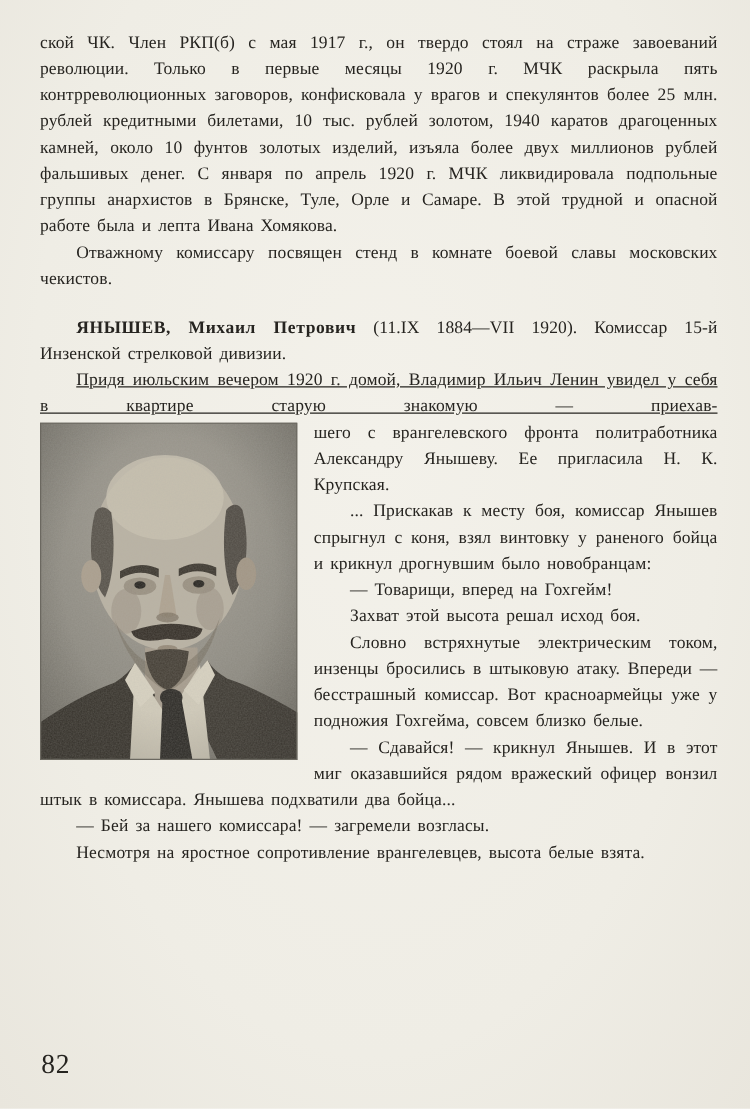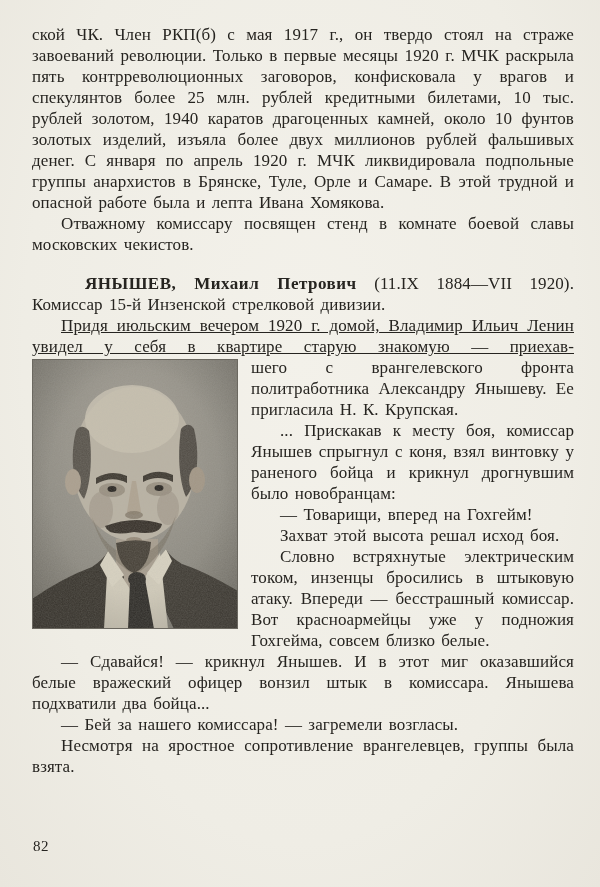--- a/index.html
+++ b/index.html
@@ -5,37 +5,37 @@
   html,body { margin:0; padding:0; }
   body {
     width:600px; height:887px;
     background: radial-gradient(ellipse at 50% 40%, #f3f1ea 0%, #efede5 65%, #e9e6dd 100%);
     font-family:"Liberation Serif","DejaVu Serif",serif;
     color:#262420;
   }
   .page { position:absolute; inset:0; width:600px; height:887px; overflow:hidden; }
   .text-column {
     position:absolute; left:32px; top:24px; width:542px;
-    font-size:17px; line-height:21px;
+    font-size:14px; line-height:21px;
     text-align:justify;
     word-spacing:2px; letter-spacing:0.1px;
   }
   .para { margin:0; }
   .ind { text-indent:29px; }
   .hdr { margin-top:18px; }
-  .hdr b { letter-spacing:0.5px;margin-left:24px; }
+  .hdr b { letter-spacing:0.5px; }
   .jl { text-align-last: justify; text-decoration: underline; }
   .portrait-float {
     float:left; width:206px; height:270px;
     margin:2px 13px 15px 0;
   }
   .portrait-float svg { display:block; width:206px; height:270px; }
   .pagenum {
     position:absolute; left:33px; top:838px;
-    font-size:15px; letter-spacing:0.5px;
+    font-size:22px; letter-spacing:0.5px;
   }
 </style>
 </head>
 <body>
 
 <div class="page">
   <div class="text-column">
 
     <p class="para">ской ЧК. Член РКП(б) с мая 1917 г., он твердо стоял на страже завоеваний революции. Только в первые месяцы 1920 г. МЧК раскрыла пять контрреволюционных заговоров, конфисковала у врагов и спекулянтов более 25 млн. рублей кредитными билетами, 10 тыс. рублей золотом, 1940 каратов драгоценных камней, около 10 фунтов золотых изделий, изъяла более двух миллионов рублей фальшивых денег. С января по апрель 1920 г. МЧК ликвидировала подпольные группы анархистов в Брянске, Туле, Орле и Самаре. В этой трудной и опасной работе была и лепта Ивана Хомякова.</p>
 
@@ -112,20 +112,20 @@
         <rect x="0.5" y="0.5" width="205" height="269" fill="none" stroke="#6b6860" stroke-width="1"></rect>
       </svg>
     </div>
 
     <p class="para">шего с врангелевского фронта политработника Александру Янышеву. Ее пригласила Н. К. Крупская.</p>
 
     <p class="para ind">... Прискакав к месту боя, комиссар Янышев спрыгнул с коня, взял винтовку у раненого бойца и крикнул дрогнувшим было новобранцам:</p>
     <p class="para ind">— Товарищи, вперед на Гохгейм!</p>
     <p class="para ind">Захват этой высота решал исход боя.</p>
     <p class="para ind">Словно встряхнутые электрическим током, инзенцы бросились в штыковую атаку. Впереди — бесстрашный комиссар. Вот красноармейцы уже у подножия Гохгейма, совсем близко белые.</p>
-    <p class="para ind">— Сдавайся! — крикнул Янышев. И в этот миг оказавшийся белые вражеский офицер вонзил штык в комиссара. Янышева подхватили два бойца...</p>
+    <p class="para ind">— Сдавайся! — крикнул Янышев. И в этот миг оказавшийся рядом вражеский офицер вонзил штык в комиссара. Янышева подхватили два бойца...</p>
     <p class="para ind">— Бей за нашего комиссара! — загремели возгласы.</p>
-    <p class="para ind">Несмотря на яростное сопротивление врангелевцев, группы была взята.</p>
+    <p class="para ind">Несмотря на яростное сопротивление врангелевцев, высота белые взята.</p>
 
   </div>
 
   <div class="pagenum">82</div>
 </div>
 
 </body></html>

